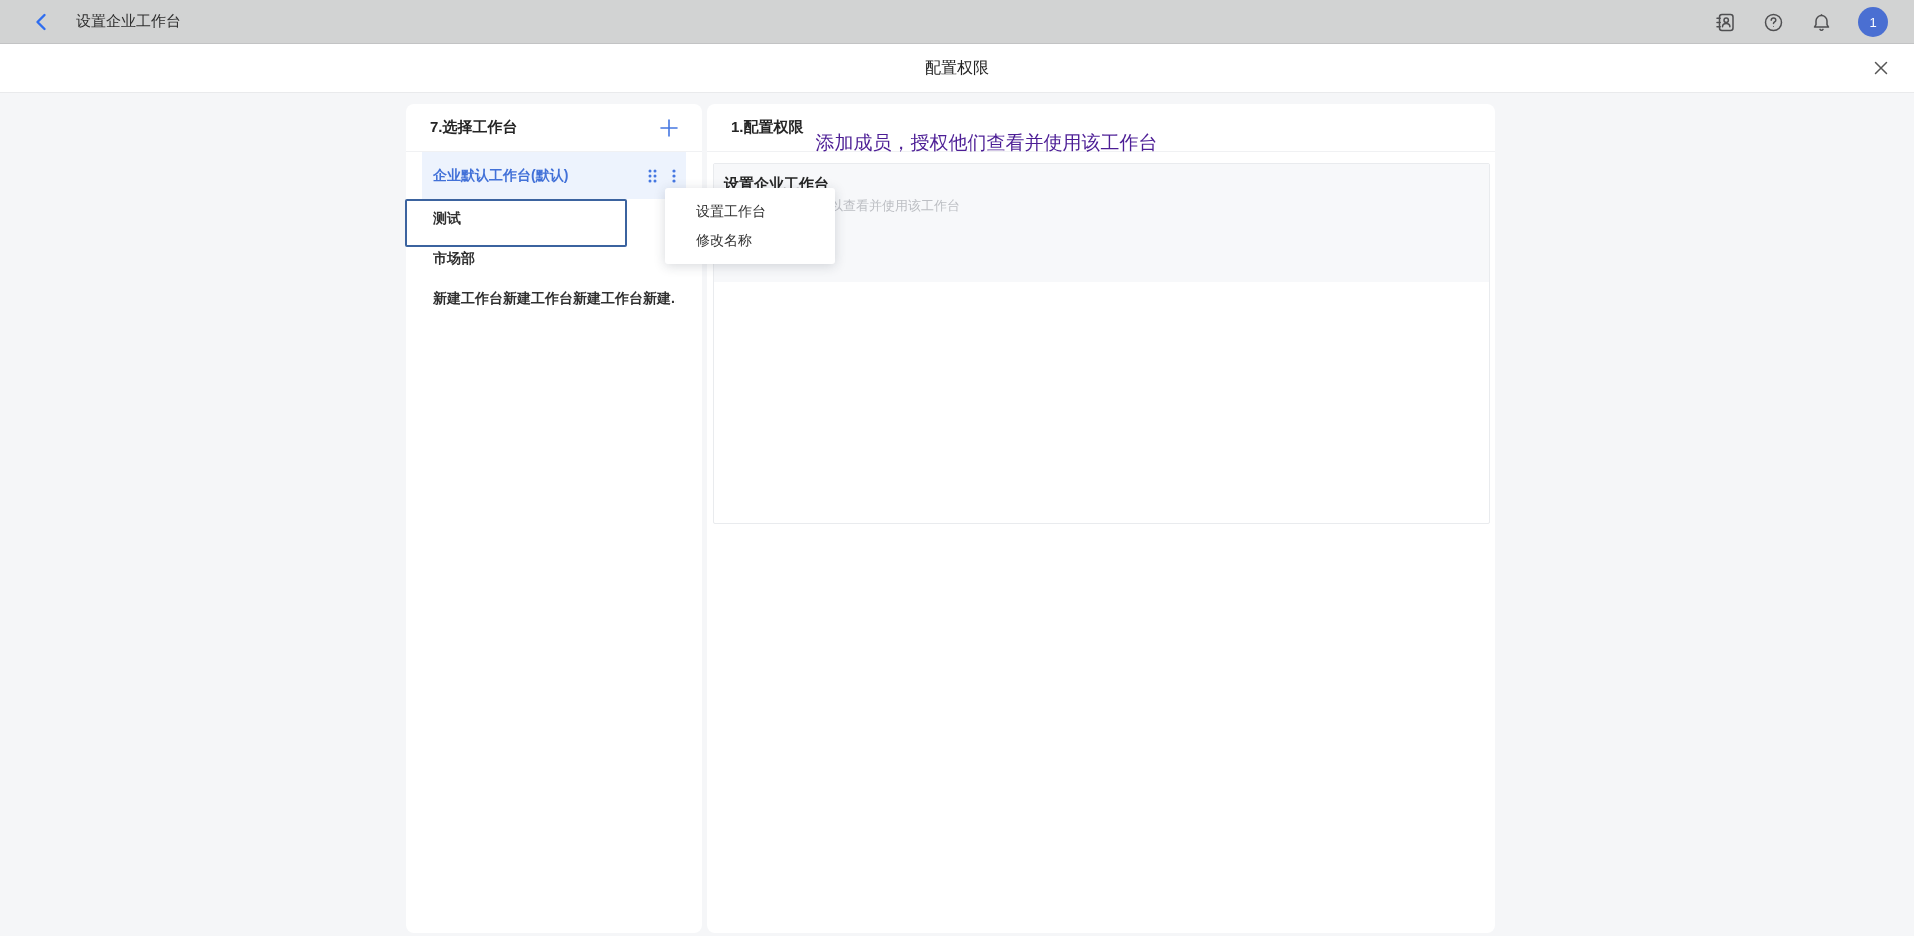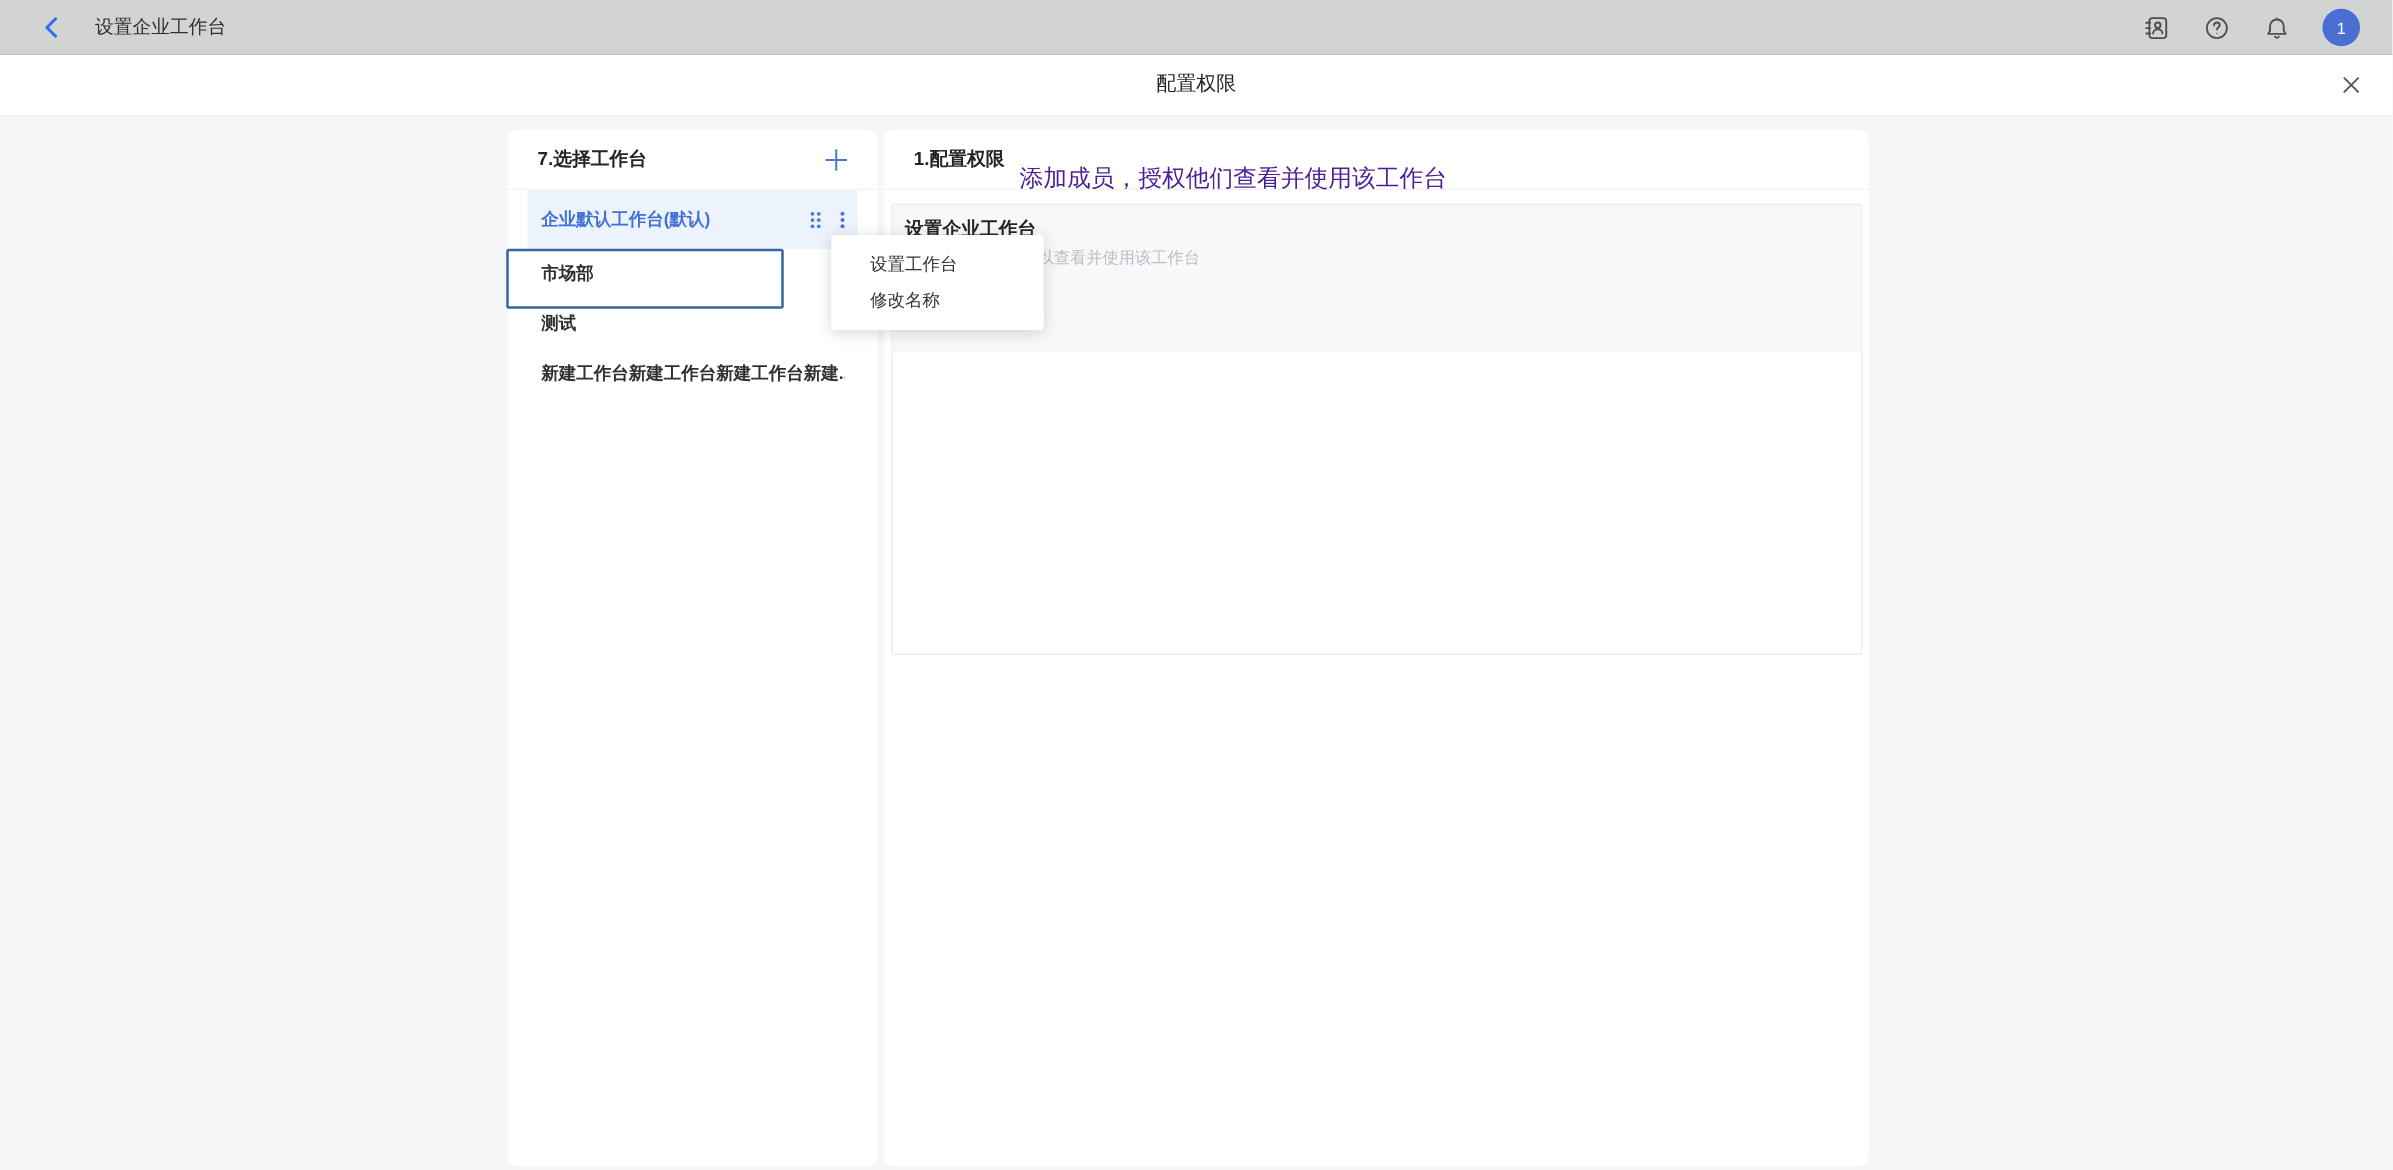--- a/index.html
+++ b/index.html
@@ -129,24 +129,24 @@
                 <circle cx="2" cy="2" r="1.6"></circle>
                   <circle cx="2" cy="7" r="1.6"></circle>
                   <circle cx="2" cy="12" r="1.6"></circle>
               </g>
             </svg>
           </span>
         </span>
       </div>
       <div class="sel-outline"></div>
       <div class="ws-row">
-        <span class="row-label">市场部</span>
+        <span class="row-label">测试</span>
       </div>
       <div class="ws-row">
-        <span class="row-label">测试</span>
+        <span class="row-label">市场部</span>
       </div>
       <div class="ws-row">
         <span class="row-label">新建工作台新建工作台新建工作台新建...</span>
       </div>
     </div>
   </section>
 
   <section class="panel right-panel">
     <div class="panel-header">
       <span class="ph-title">1.配置权限</span>

